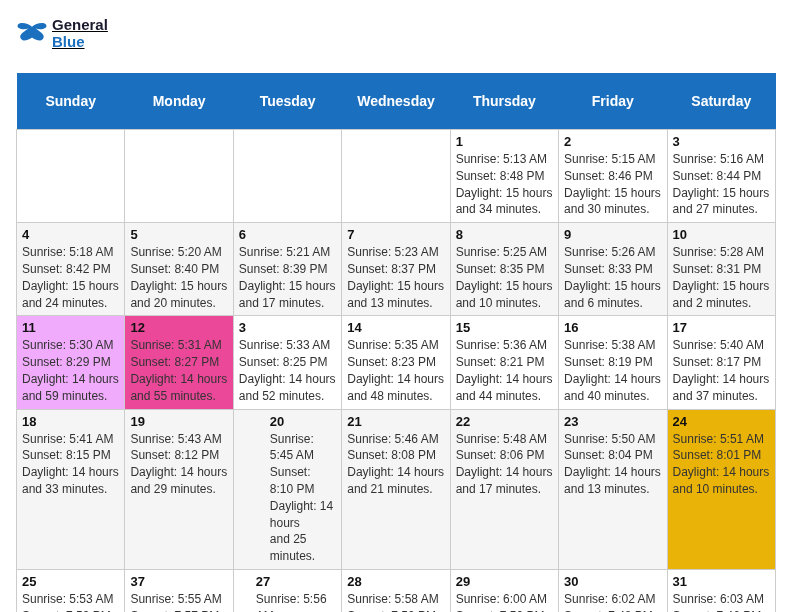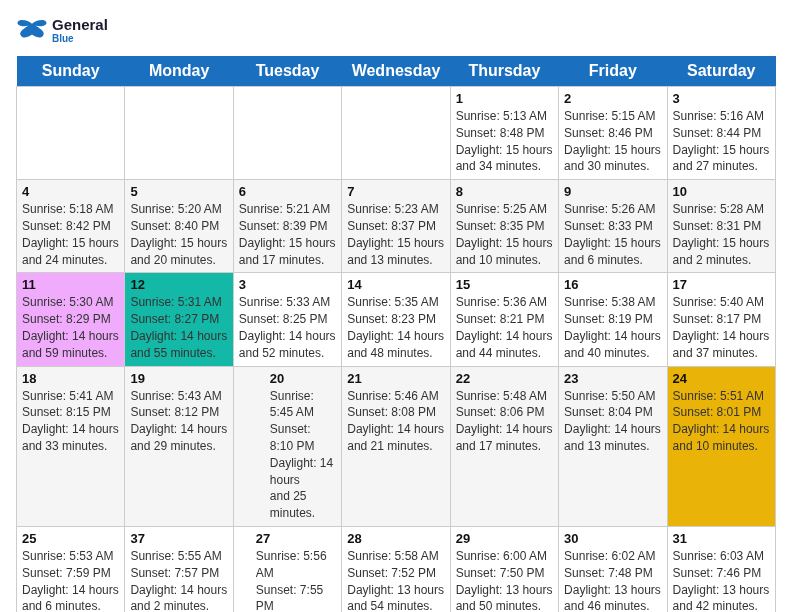--- a/index.html
+++ b/index.html
@@ -7,21 +7,22 @@
       font-family: Arial, sans-serif;
       background: #fff;
       width: 792px;
       min-height: 612px;
       padding: 16px;
     }
     .header-section {
       display: flex;
       align-items: flex-start;
       justify-content: space-between;
-      margin-bottom: 12px;
+      margin-bottom: 23px;
+      text-decoration: underline;
     }
     .logo {
       display: flex;
       align-items: center;
       gap: 4px;
     }
     .logo-bird {
       width: 32px;
       height: 28px;
     }
@@ -40,23 +41,23 @@
     }
     table {
       width: 100%;
       border-collapse: collapse;
       font-size: 11px;
     }
     .day-header {
       background-color: #1a6fbf;
       color: #fff;
       text-align: center;
-      padding: 6px 4px;
+      padding: 20px 4px;
       font-weight: bold;
-      font-size: 16px;
+      font-size: 14px;
     }
     td {
       border: 1px solid #ccc;
       vertical-align: top;
       padding: 4px 5px;
       width: calc(100% / 7);
       min-height: 80px;
       height: 80px;
     }
     .cell-date {
@@ -86,21 +87,21 @@
 </head>
 <body>
 
 <div class="header-section">
   <div class="logo">
     <svg class="logo-bird" viewBox="0 0 36 30" xmlns="http://www.w3.org/2000/svg">
       <path d="M18 8 C22 4, 32 2, 34 6 C36 10, 28 12, 22 10 C28 14, 34 18, 30 22 C26 26, 18 20, 18 20 C18 20, 10 26, 6 22 C2 18, 8 14, 14 10 C8 12, 0 10, 2 6 C4 2, 14 4, 18 8Z" fill="#1a6fbf"></path>
     </svg>
     <div>
       <div style="font-size:15px;font-weight:bold;color:#1a1a2e;">General</div>
-      <div style="font-size:10px;font-weight:bold;color:#1a6fbf;">Blue</div>
+      <div style="font-size:15px;font-weight:bold;color:#1a6fbf;">Blue</div>
     </div>
   </div>
   <div class="title-block">
     <div class="main-title"></div>
     <div class="subtitle"></div>
   </div>
 </div>
 
 <table>
   <thead>
@@ -161,21 +162,21 @@
         <td style="background-color: rgb(245, 245, 245);">
           <div class="cell-date">10</div>
           <div class="cell-info">Sunrise: 5:28 AM<br>Sunset: 8:31 PM<br>Daylight: 15 hours<br>and 2 minutes.</div>
         </td>
       </tr>
       <tr>
         <td style="background-color: #f0abfc;">
           <div class="cell-date">11</div>
           <div class="cell-info">Sunrise: 5:30 AM<br>Sunset: 8:29 PM<br>Daylight: 14 hours<br>and 59 minutes.</div>
         </td>
-        <td style="background-color: #14b8a6;">
+        <td style="background-color: #ec4899;">
           <div class="cell-date">12</div>
           <div class="cell-info">Sunrise: 5:31 AM<br>Sunset: 8:27 PM<br>Daylight: 14 hours<br>and 55 minutes.</div>
         </td>
         <td style="background-color: rgb(255, 255, 255);">
           <div class="cell-date">3</div>
           <div class="cell-info">Sunrise: 5:33 AM<br>Sunset: 8:25 PM<br>Daylight: 14 hours<br>and 52 minutes.</div>
         </td>
         <td style="background-color: rgb(255, 255, 255);">
           <div class="cell-date">14</div>
           <div class="cell-info">Sunrise: 5:35 AM<br>Sunset: 8:23 PM<br>Daylight: 14 hours<br>and 48 minutes.</div>

